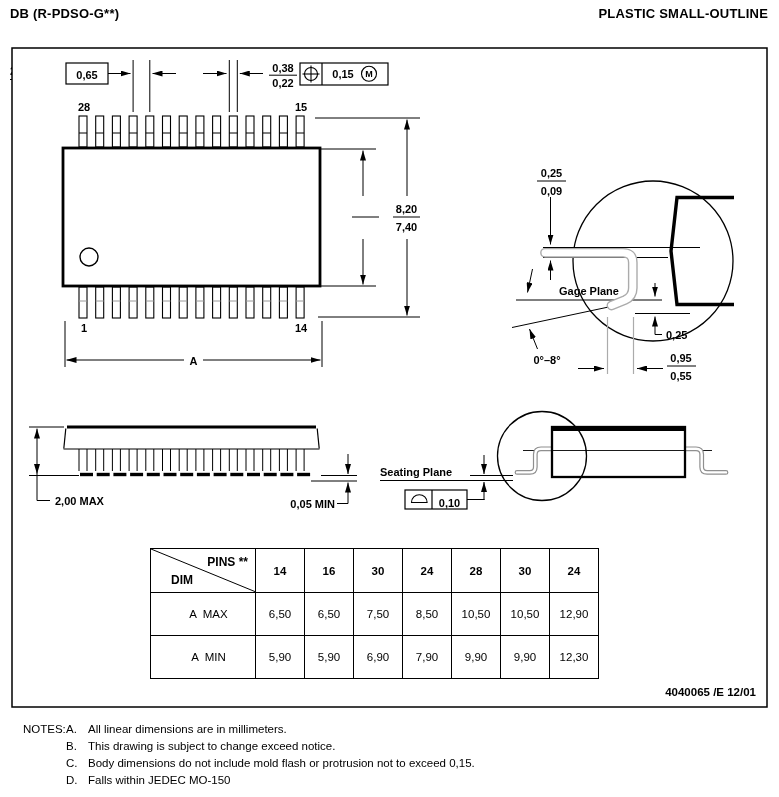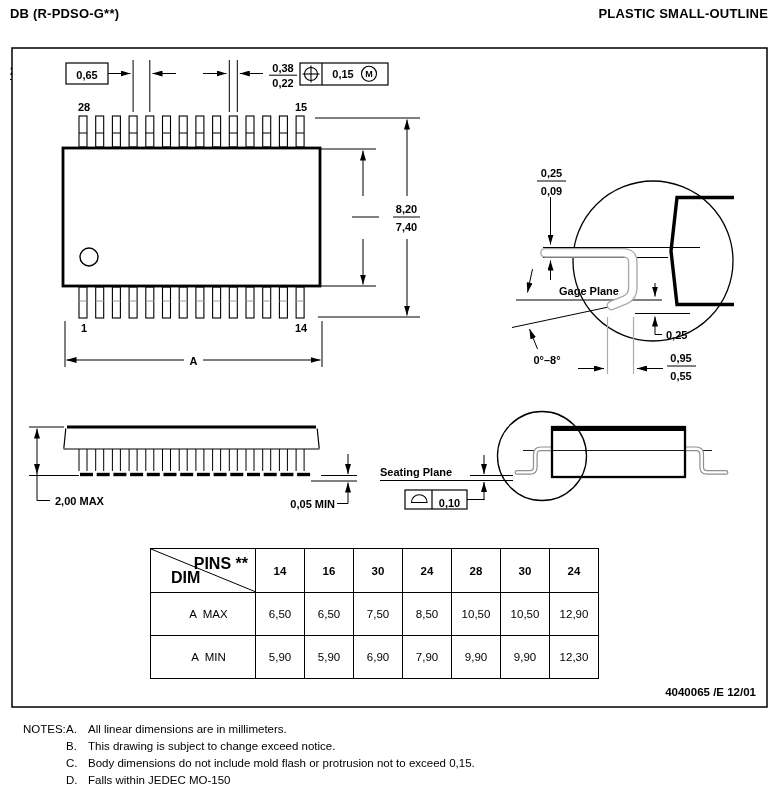--- a/index.html
+++ b/index.html
@@ -22,21 +22,21 @@
   .td{font:bold 11px "Liberation Sans",sans-serif;}
   .td9{font:bold 9px "Liberation Sans",sans-serif;}
   .ln{stroke:#000;fill:none;}
   .gry{stroke:#ababab;fill:none;}
   
   .dim-table{position:absolute;left:150px;top:548px;border-collapse:collapse;
              font-size:11.5px;table-layout:fixed;}
   .dim-table td{border:1.4px solid #000;text-align:center;vertical-align:middle;
                 padding:0;height:42px;background:#fff;}
   .dim-table tr.hdr td{height:43px;font-weight:bold;}
-  td.corner{position:relative;font-weight:bold;font-size:16px;margin-left:44px;}
+  td.corner{position:relative;font-weight:bold;font-size:12px;margin-left:44px;}
   .corner-top{position:absolute;top:6px;right:7px;}
   .corner-bottom{position:absolute;bottom:5px;left:20px;}
   td.rowl{white-space:pre;font-weight:normal;padding-left:11px;}
 </style>
 </head>
 <body>
 
 <div class="abs title" id="title-left">DB (R-PDSO-G**)</div>
 <div class="abs title" id="title-right">PLASTIC SMALL-OUTLINE</div>
 <div class="abs" id="pins-shown">28 PINS SHOWN</div>

